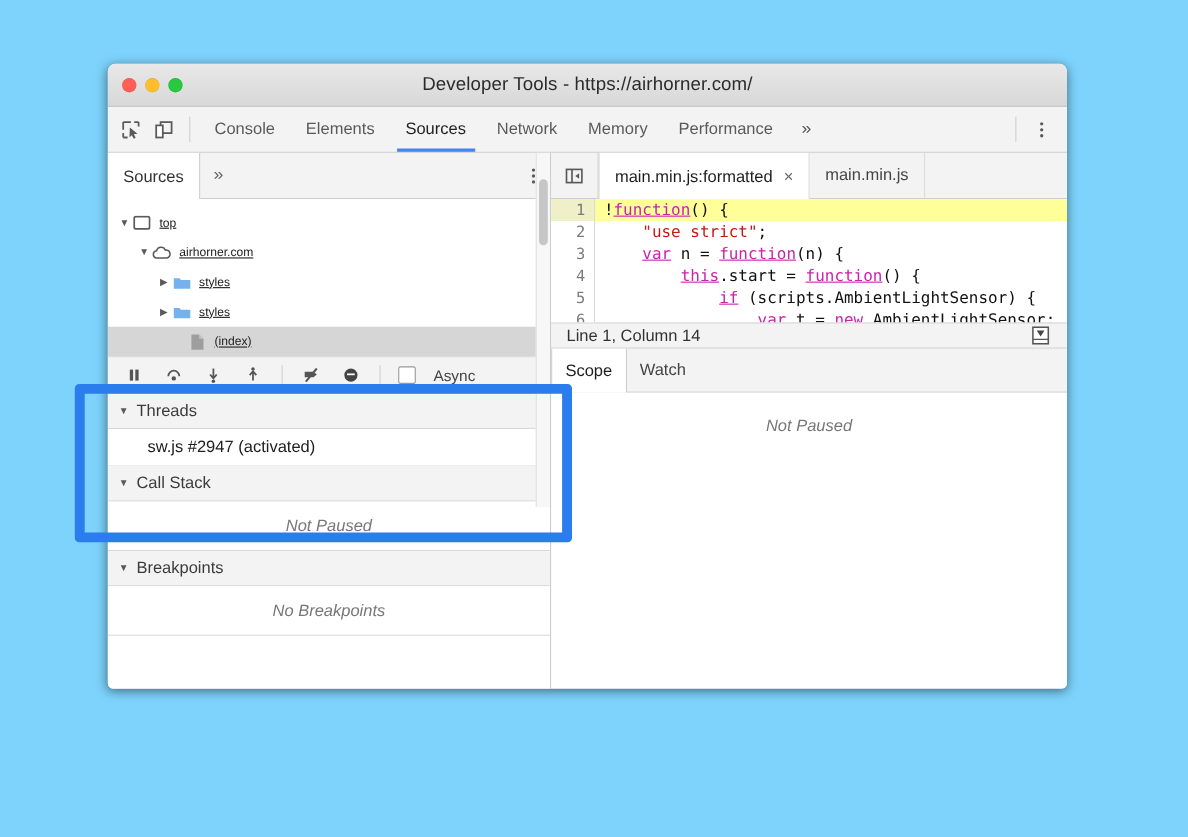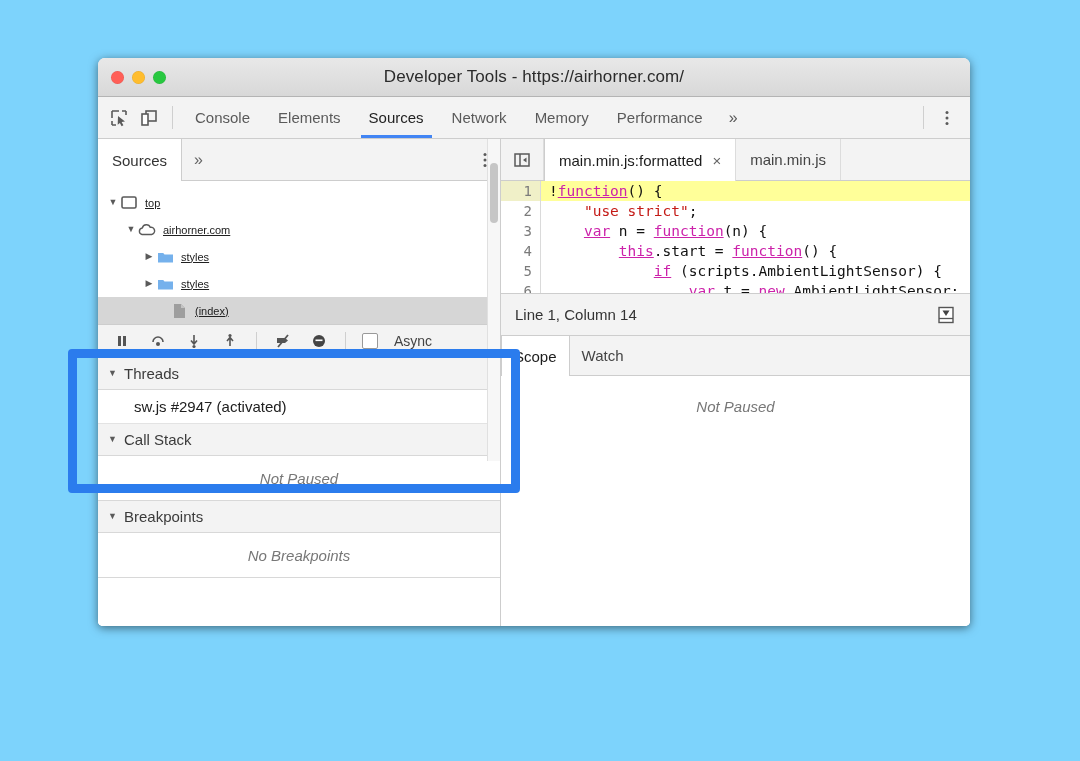--- a/index.html
+++ b/index.html
@@ -332,21 +332,21 @@
   .code-text {
     padding-left: 8px;
     flex: 1 1 auto;
     min-width: 0;
   }
   .tok-kw   { color: #cc22aa; text-decoration: underline; }
   .tok-str  { color: #c41a16; }
   .tok-pln  { color: #111111; }
 
   .status-bar {
-    height: 43px;
+    height: 24px;
     background: #f3f3f3;
     border-top: 1px solid #cdcdcd;
     border-bottom: 1px solid #cdcdcd;
     display: flex;
     align-items: center;
     padding: 0 12px 0 14px;
     font-size: 15px;
     color: #333;
     box-sizing: border-box;
   }

